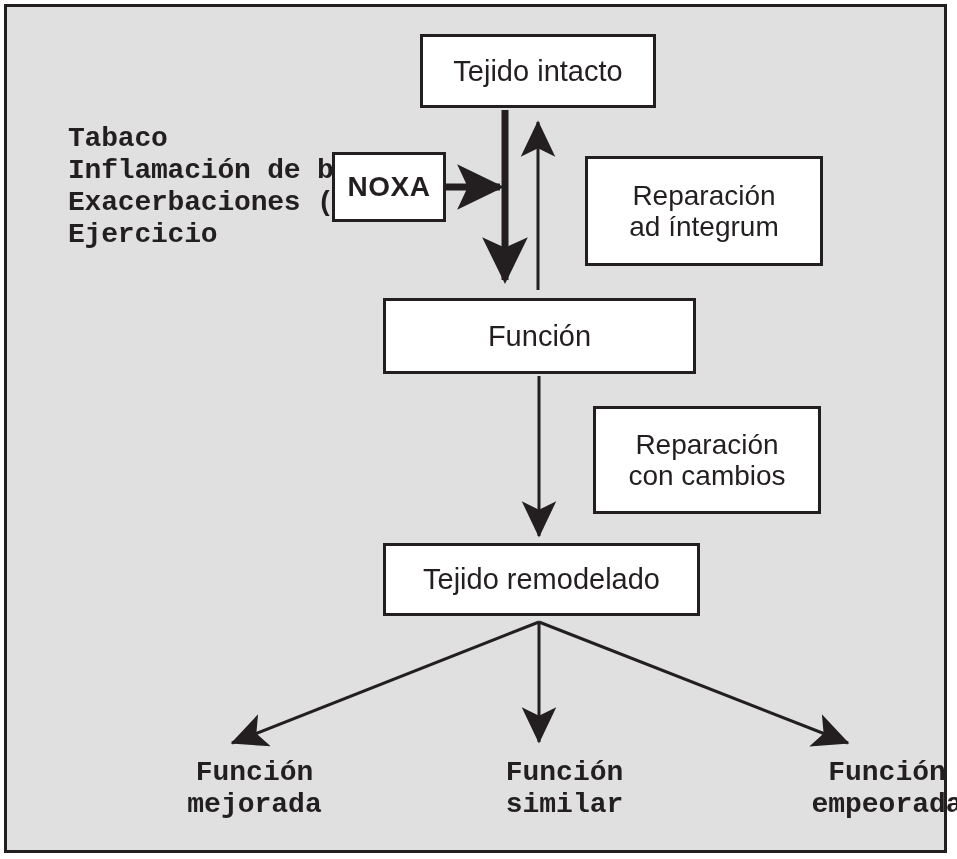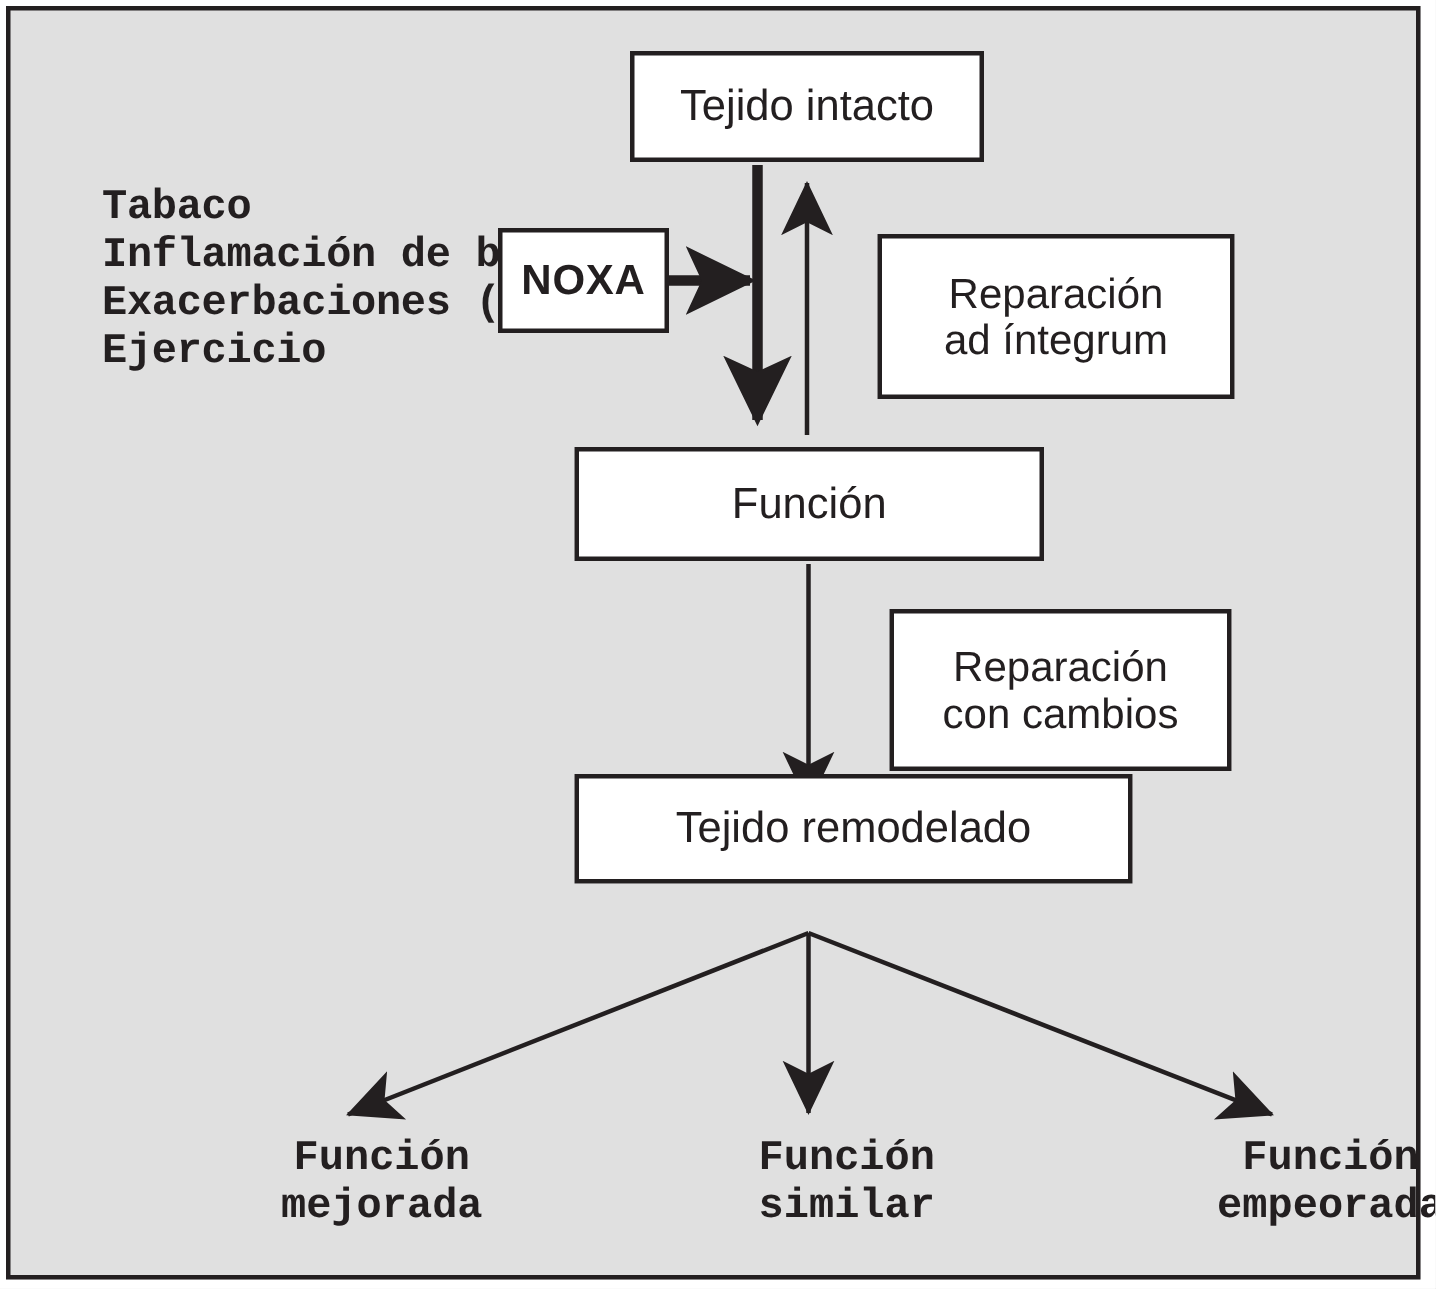--- a/index.html
+++ b/index.html
@@ -65,21 +65,21 @@
   }
   #node-lesion {
     left: 383px; top: 298px; width: 313px; height: 76px;
     font-size: 29px;
   }
   #node-reparacion-cambios {
     left: 593px; top: 406px; width: 228px; height: 108px;
     font-size: 28px;
   }
   #node-tejido-remodelado {
-    left: 383px; top: 516px; width: 372px; height: 73px;
+    left: 383px; top: 543px; width: 317px; height: 73px;
     font-size: 29px;
   }
   
   .bold-label {
     position: absolute;
     color: #231f20;
     font-family: Liberation Mono, monospace;
     font-weight: bold;
     white-space: pre-line;
     line-height: 1.14;

